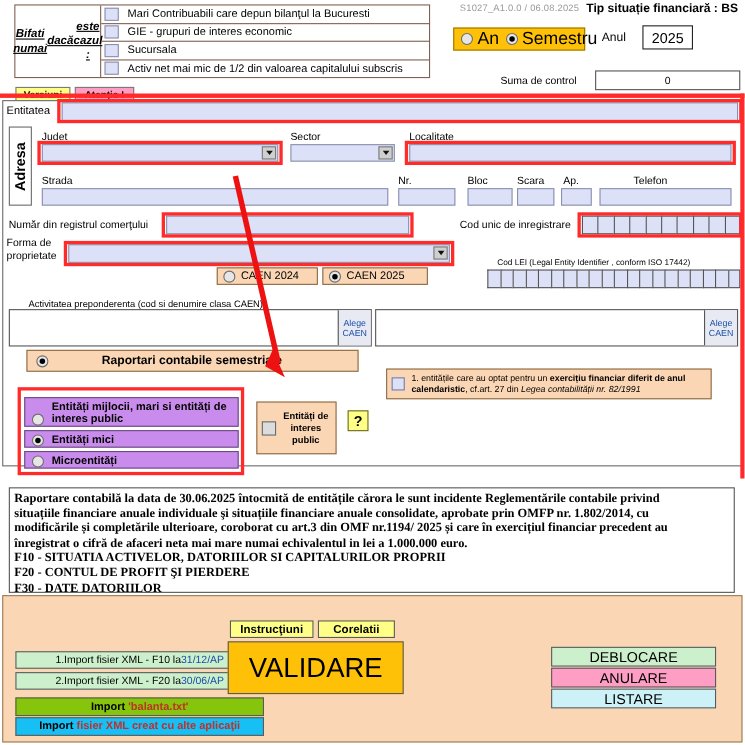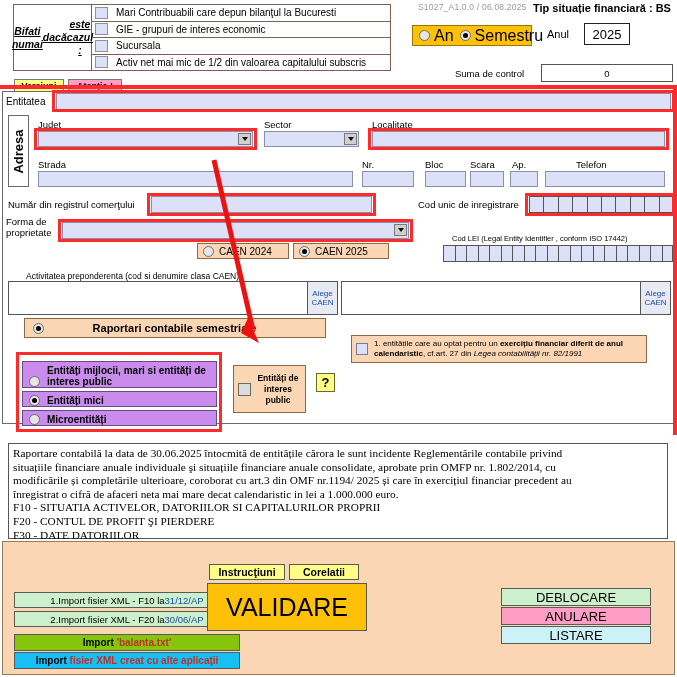--- a/index.html
+++ b/index.html
@@ -287,21 +287,21 @@
     display: flex; align-items: center; justify-content: center;
     font-size: 13px; font-weight: bold;
   }
 
   
   #desc-box {
     left: 8px; top: 443px; width: 660px; height: 96px;
     border: 1px solid #555; background: #fff;
     padding: 3px 4px;
     font-family: "Liberation Serif", serif;
-    font-size: 11.3px; font-weight: normal;
+    font-size: 11.3px; font-weight: bold;
     line-height: 13.6px;
   }
   #desc-box .ln { margin: 0; white-space: nowrap; }
 
   
   #bottom {
     left: 2px; top: 541px; width: 673px; height: 134px;
     background: #fbd6b4; border: 1px solid #9a7a55;
   }
   .imp-btn {
@@ -547,21 +547,21 @@
       <div>public</div>
     </div>
   </div>
 
   <div class="abs" id="help-btn">?</div>
 
   <div class="abs" id="desc-box">
     <div class="ln">Raportare contabilă la data de 30.06.2025 întocmită de entitățile cărora le sunt incidente Reglementările contabile privind</div>
     <div class="ln">situațiile financiare anuale individuale şi situațiile financiare anuale consolidate, aprobate prin OMFP nr. 1.802/2014,  cu</div>
     <div class="ln">modificările și completările ulterioare, coroborat cu art.3 din OMF nr.1194/ 2025 și care în exercițiul financiar precedent au</div>
-    <div class="ln">înregistrat o cifră de afaceri neta mai mare decat calendaristic in lei a 1.000.000 euro.</div>
+    <div class="ln">înregistrat o cifră de afaceri neta mai mare numai echivalentul in lei a 1.000.000 euro.</div>
     <div class="ln">F10 - SITUATIA ACTIVELOR, DATORIILOR SI CAPITALURILOR PROPRII</div>
     <div class="ln">F20 - CONTUL DE PROFIT ŞI PIERDERE</div>
     <div class="ln">F30 - DATE DATORIILOR</div>
   </div>
 
   <div class="abs" id="bottom"></div>
 
   <div class="imp-btn" id="imp1">
       <span>1.Import   fisier XML - F10 la </span>
       <span class="blue">31/12/AP</span>

